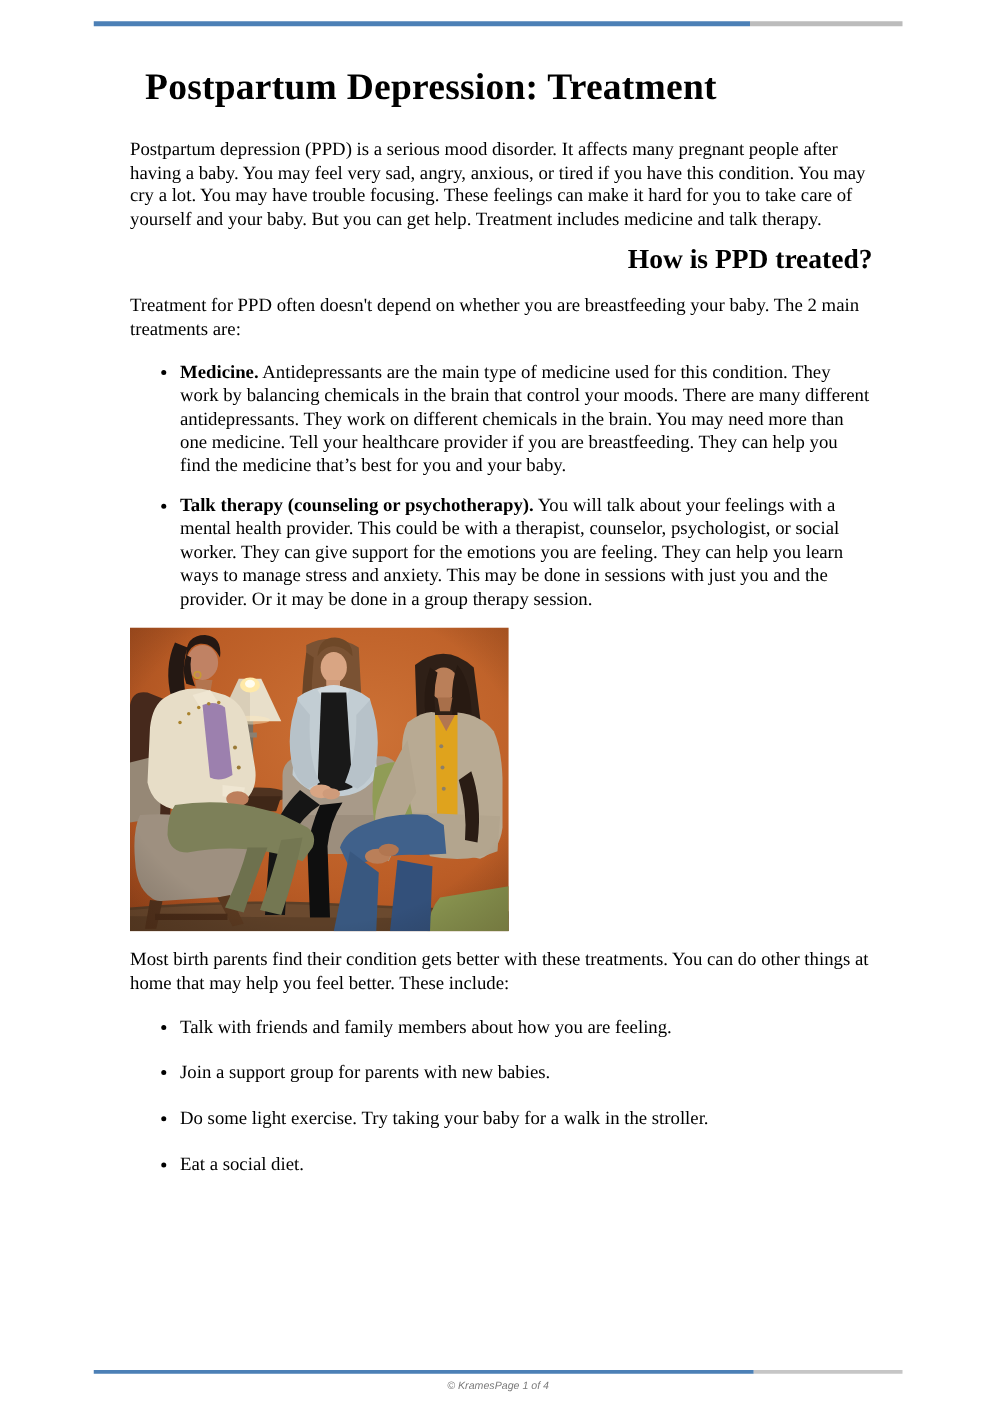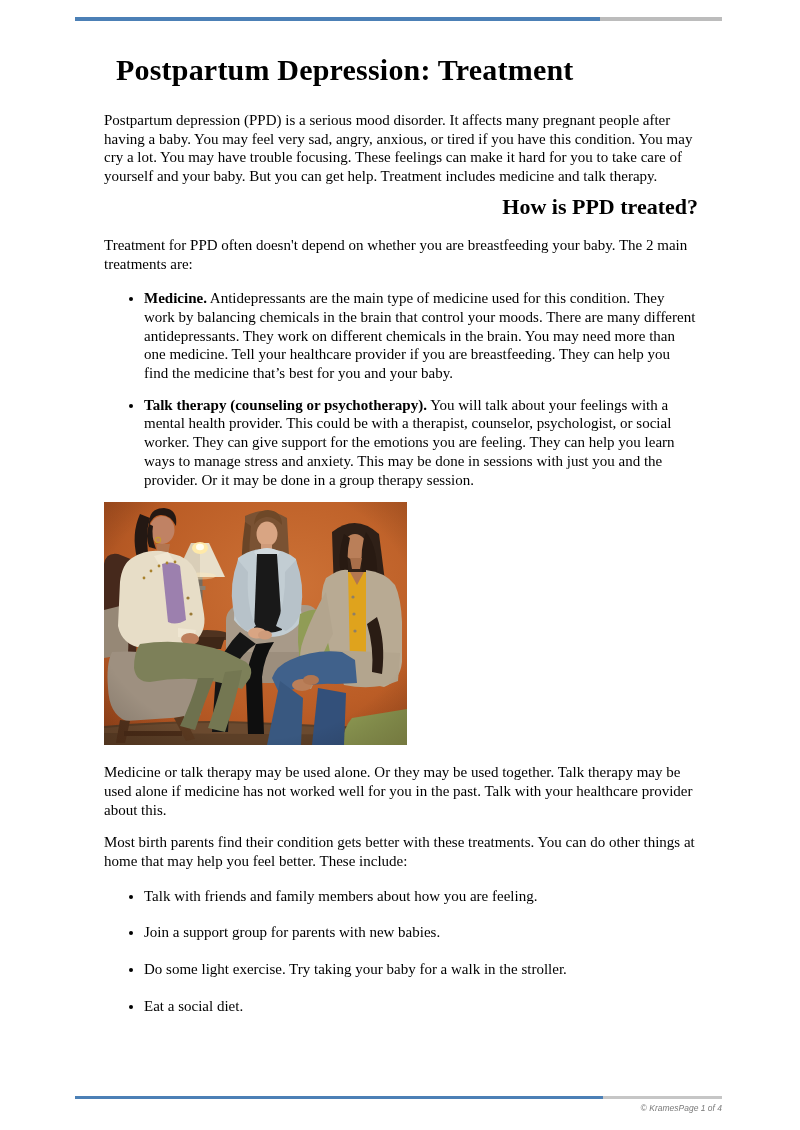--- a/index.html
+++ b/index.html
@@ -35,21 +35,21 @@
   ul.selfcare li { margin-bottom:18px; }
   ul.selfcare li:last-child { margin-bottom:0; }
   .b { font-weight:bold; }
   .photo-wrap { margin-top:13px; width:303px; height:243px; }
   .photo-wrap svg { display:block; }
   .p-combined { margin-top:18px; }
   .p-homecare { margin-top:14px; }
 
   .footer-text {
     position:absolute; left:75px; top:1102px; width:647px;
-    display:flex; justify-content:flex-end;
+    display:flex; justify-content:center;
     font-family:"Liberation Sans", sans-serif; font-style:italic;
     font-size:8.5px; color:#7a7a7a; line-height:12px;
   }
 </style>
 </head>
 <body>
 
 <div class="rule top-rule">
   <span class="seg-blue"></span>
   <span class="seg-gray"></span>
@@ -170,21 +170,20 @@
       <path d="M176,179 L163,243 L197,243 L199,196 Z" fill="#395880"></path>
       <path d="M214,186 L208,243 L240,243 L242,191 Z" fill="#33507a"></path>
       <ellipse cx="198" cy="183" rx="10" ry="6" fill="#ba7f59"></ellipse>
       <ellipse cx="207" cy="178" rx="8" ry="5" fill="#b27650"></ellipse>
       <path d="M263,122 Q270,145 268,170 L278,172 Q282,140 273,115 Z" fill="#2a1c14"></path>
 
       <rect x="0" y="0" width="303" height="243" fill="url(#vig)"></rect>
     </svg>
   </div>
 
-  <p class="p-combined">Medicine or talk therapy may be used alone. Or they may be used together. Talk therapy may be used alone if medicine has not worked well for you in the past. Talk with your healthcare provider about this.</p>
 
   <p class="p-homecare">Most birth parents find their condition gets better with these treatments. You can do other things at home that may help you feel better. These include:</p>
 
   <ul class="selfcare">
     <li>Talk with friends and family members about how you are feeling.</li>
     <li>Join a support group for parents with new babies.</li>
     <li>Do some light exercise. Try taking your baby for a walk in the stroller.</li>
     <li>Eat a social diet.</li>
   </ul>
 

